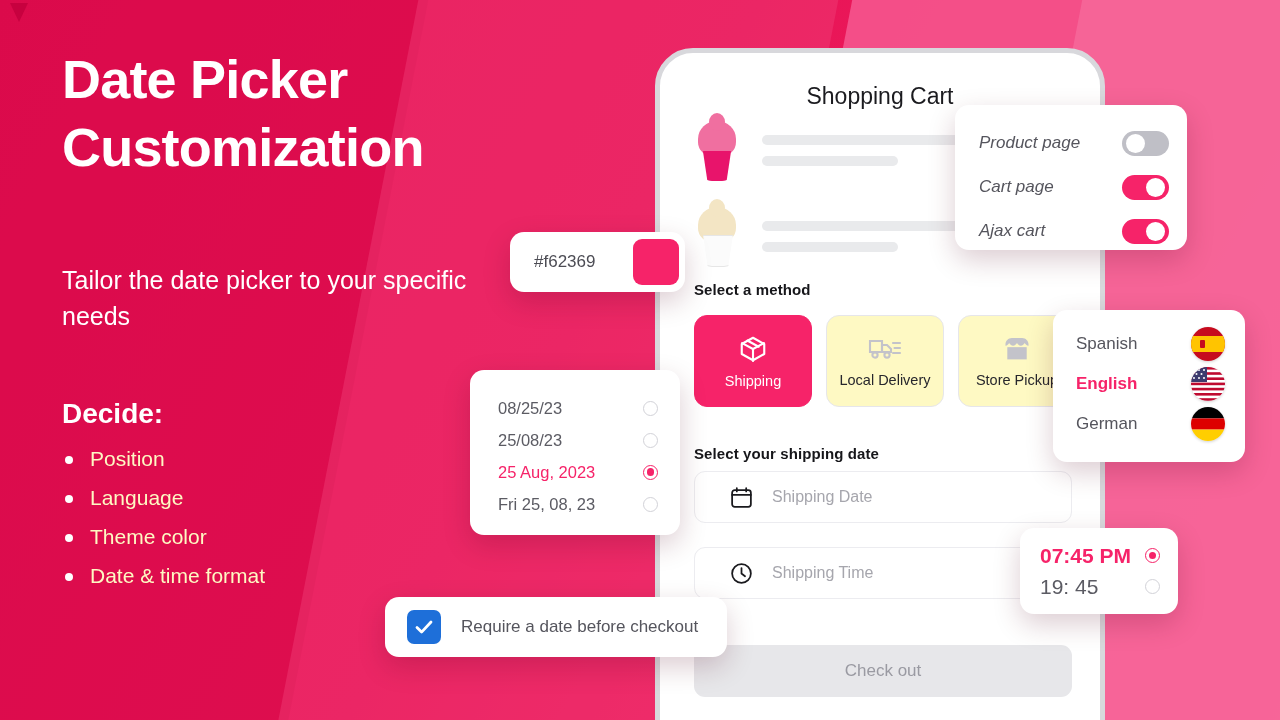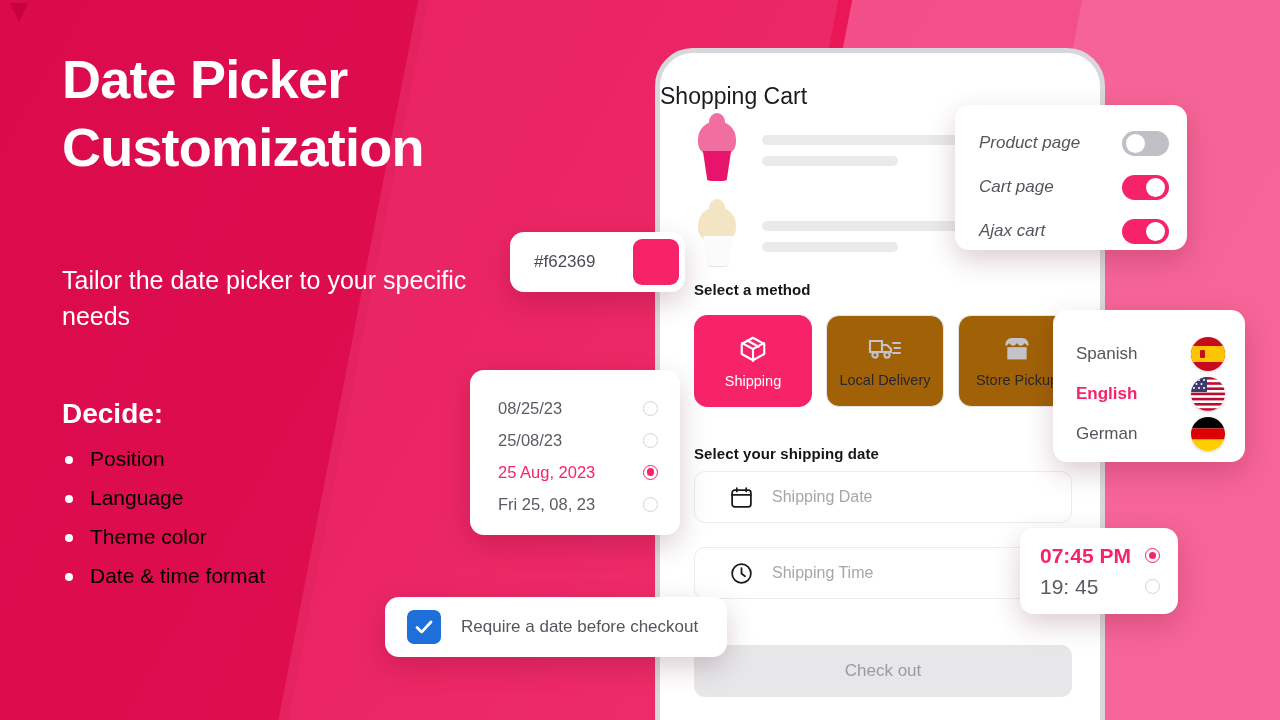--- a/index.html
+++ b/index.html
@@ -24,28 +24,28 @@
   .logo-mark{position:absolute;left:9px;top:2px;width:20px;height:22px;}
 
   
   .headline{position:absolute;left:62px;top:52px;width:560px;
     color:#fff;font-size:54px;line-height:1.0;font-weight:bold;letter-spacing:-0.8px;}
   .headline .l2{display:block;margin-top:14px;}
   .subhead{position:absolute;left:62px;top:263px;width:420px;color:#fff;
     font-size:25px;line-height:1.42;font-weight:400;}
   .decide{position:absolute;left:62px;top:398px;color:#fff;font-size:28px;font-weight:bold;}
   .bullets{position:absolute;left:62px;top:448px;margin:0;padding:0;list-style:none;}
-  .bullets li{color:#000000;font-size:21px;line-height:1.0;margin-bottom:18px;position:relative;padding-left:28px;}
+  .bullets li{color:#fef9c3;font-size:21px;line-height:1.0;margin-bottom:18px;position:relative;padding-left:28px;}
   .bullets li::before{content:"";position:absolute;left:3px;top:8px;width:8px;height:8px;border-radius:50%;background:#fff;}
 
   
   .phone{position:absolute;left:655px;top:48px;width:450px;height:700px;
     background:#fff;border:5px solid #d8d8dc;border-radius:38px 38px 0 0;
     box-sizing:border-box;overflow:hidden;}
-  .cart-title{position:absolute;left:0;right:0;top:30px;text-align:left;
+  .cart-title{position:absolute;left:0;right:0;top:30px;text-align:center;
     font-size:23px;color:#1b1b1f;font-weight:400;}
 
   .cart-row{position:absolute;display:flex;align-items:center;gap:22px;left:34px;}
   .cart-row.r1{top:66px;}
   .cart-row.r2{top:152px;}
   .cupcake{width:46px;height:62px;position:relative;}
   .cup-base{position:absolute;bottom:0;left:7px;width:32px;height:30px;
     border-radius:3px 3px 11px 11px;clip-path:polygon(6% 0,94% 0,80% 100%,20% 100%);}
   .cup-swirl{position:absolute;top:2px;left:4px;width:38px;height:36px;border-radius:50% 50% 42% 42%;}
   .cup-swirl::after{content:"";position:absolute;top:-8px;left:11px;width:16px;height:18px;border-radius:50%;background:inherit;}
@@ -54,21 +54,21 @@
   .line.long{width:218px;}
   .line.short{width:136px;}
 
   .sec-label{position:absolute;left:34px;font-size:15px;font-weight:bold;color:#16161a;letter-spacing:.1px;}
   .sec-label.m{top:228px;}
   .sec-label.d{top:392px;}
 
   .methods{position:absolute;left:34px;top:262px;display:flex;gap:14px;}
   .method{width:118px;height:92px;border-radius:13px;border:1px solid #e6e6ea;
     display:flex;flex-direction:column;align-items:center;justify-content:center;gap:9px;
-    font-size:14.5px;color:#27272c;background:#a16207;box-sizing:border-box;}
+    font-size:14.5px;color:#27272c;background:#fef9c3;box-sizing:border-box;}
   .method.active{background:#f62369;border-color:#f62369;color:#fff;}
   .method svg{display:block;}
 
   .field{position:absolute;left:34px;width:378px;height:52px;border:1px solid #ececf0;
     border-radius:11px;display:flex;align-items:center;gap:18px;padding-left:34px;box-sizing:border-box;background:#fff;}
   .field.date{top:418px;}
   .field.time{top:494px;}
   .field .ph{font-size:16px;color:#a6a6ad;}
 
   .checkout{position:absolute;left:34px;top:592px;width:378px;height:52px;border-radius:11px;
@@ -97,21 +97,21 @@
   
   .date-card{left:470px;top:370px;width:210px;height:165px;padding:22px 0 8px 0;box-sizing:border-box;}
   .opt-row{display:flex;align-items:center;justify-content:space-between;height:32px;padding:0 22px 0 28px;}
   .opt-row .ot{font-size:16.5px;color:#5b5b63;}
   .opt-row.sel .ot{color:#f62369;font-weight:normal;}
   .radio{width:15px;height:15px;border-radius:50%;border:1.6px solid #d2d2d8;box-sizing:border-box;position:relative;}
   .radio.on{border-color:#f62369;}
   .radio.on::after{content:"";position:absolute;inset:2.6px;border-radius:50%;background:#f62369;}
 
   
-  .lang-card{left:1053px;top:310px;width:192px;height:152px;padding:24px 0 0 0;box-sizing:border-box;}
+  .lang-card{left:1053px;top:310px;width:192px;height:152px;padding:14px 0 0 0;box-sizing:border-box;}
   .lang-row{display:flex;align-items:center;justify-content:space-between;height:40px;padding:0 20px 0 23px;}
   .lang-row .lt{font-size:17px;color:#55555d;}
   .lang-row.sel .lt{color:#f62369;font-weight:bold;}
   .flag{width:34px;height:34px;border-radius:50%;overflow:hidden;position:relative;box-shadow:0 1px 3px rgba(0,0,0,.18);}
 
   
   .time-card{left:1020px;top:528px;width:158px;height:86px;padding:12px 0 0 0;box-sizing:border-box;}
   .time-row{display:flex;align-items:center;justify-content:space-between;height:31px;padding:0 18px 0 20px;}
   .time-row .tt{font-size:21px;color:#5b5b63;}
   .time-row.sel .tt{color:#f62369;font-weight:bold;}

